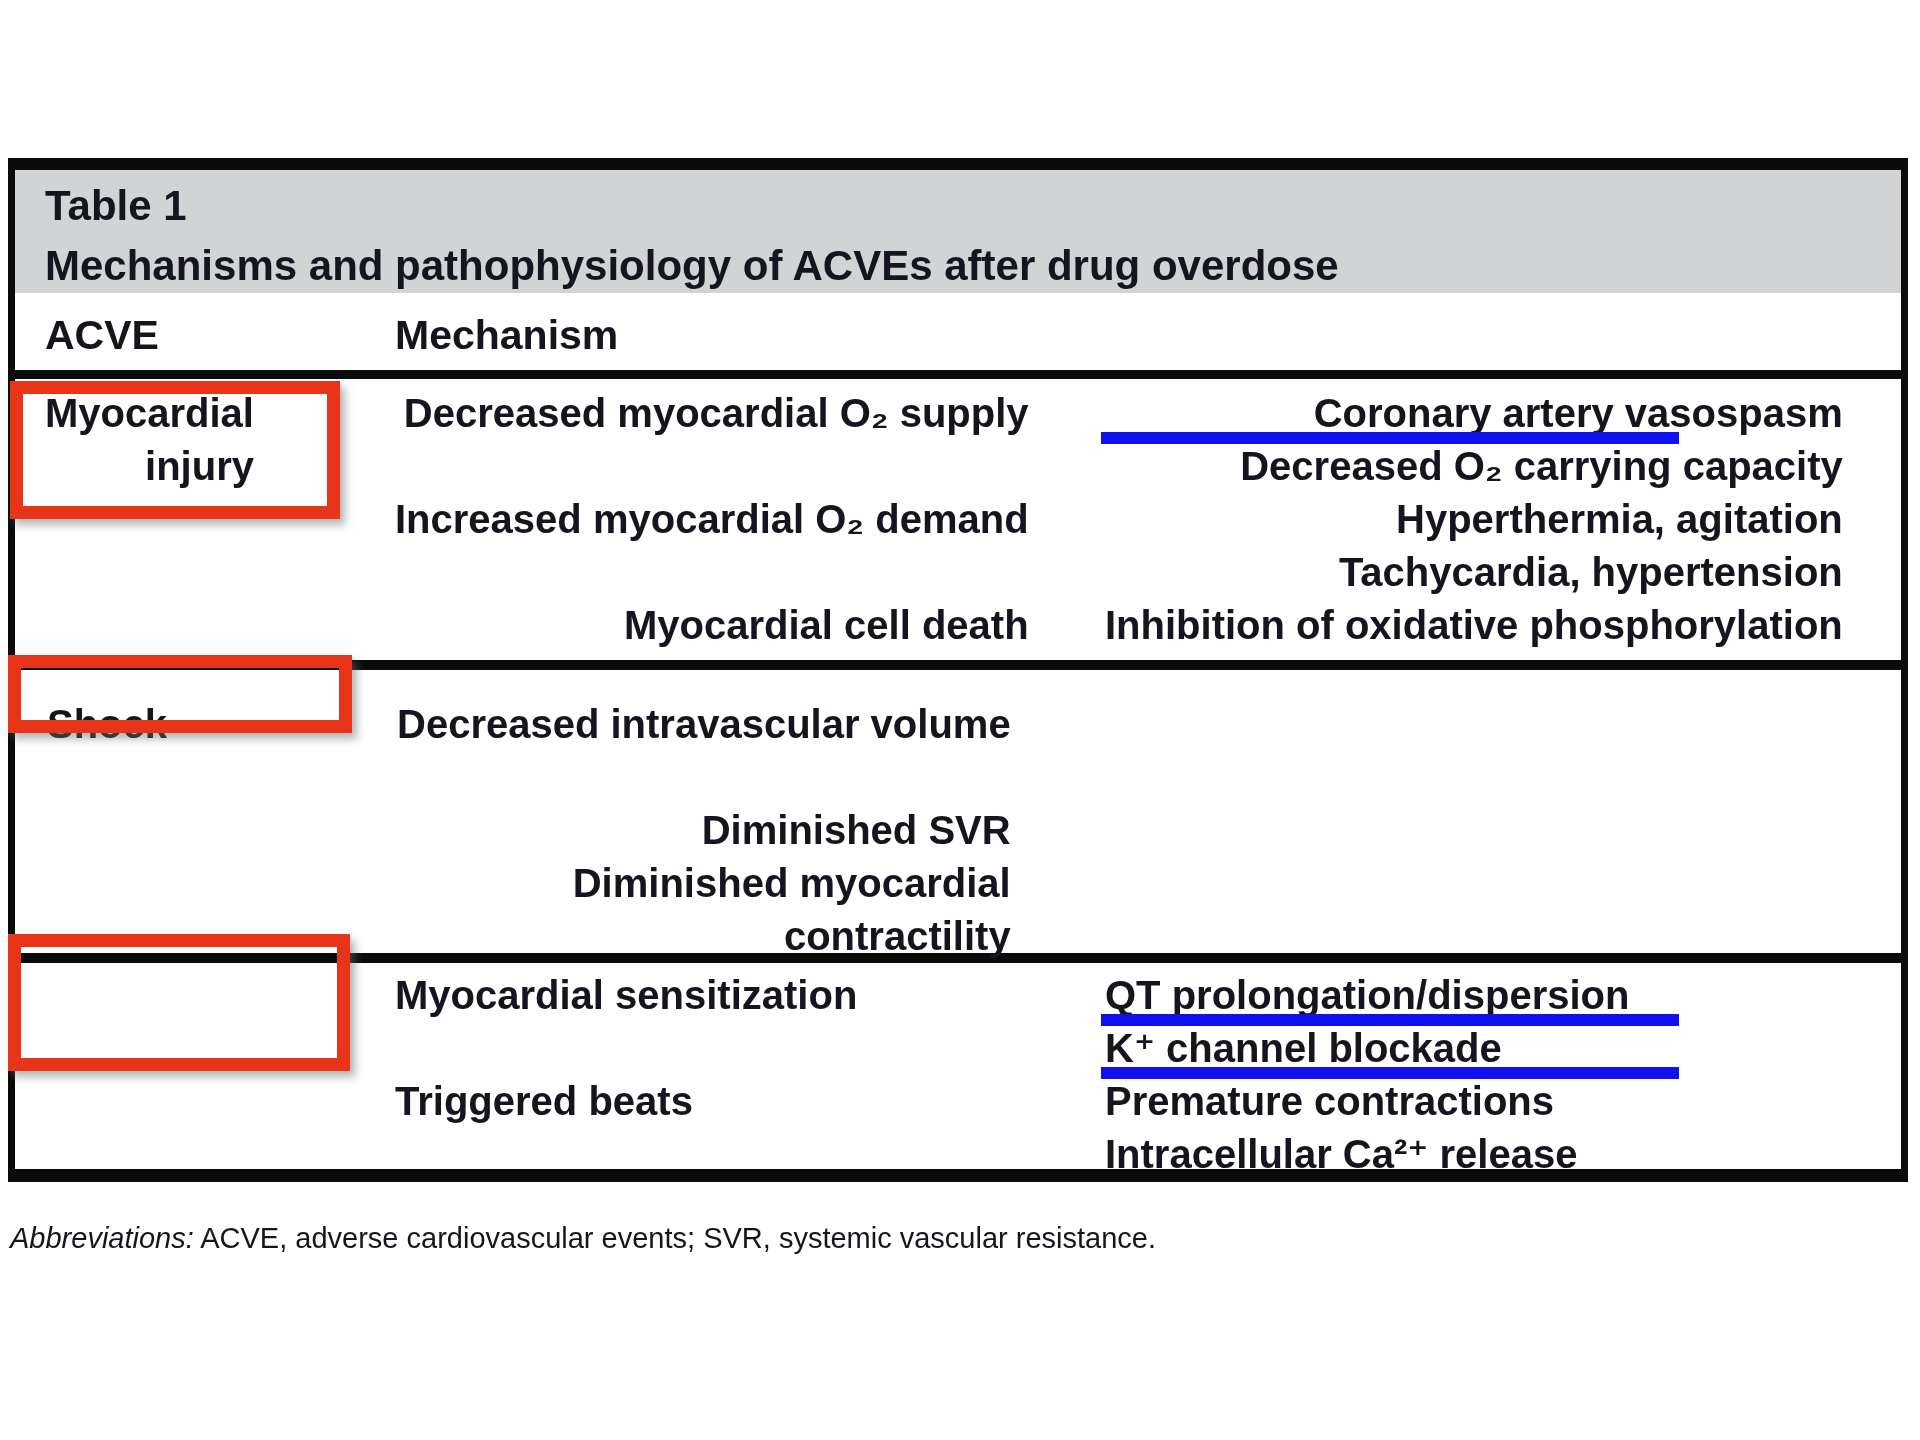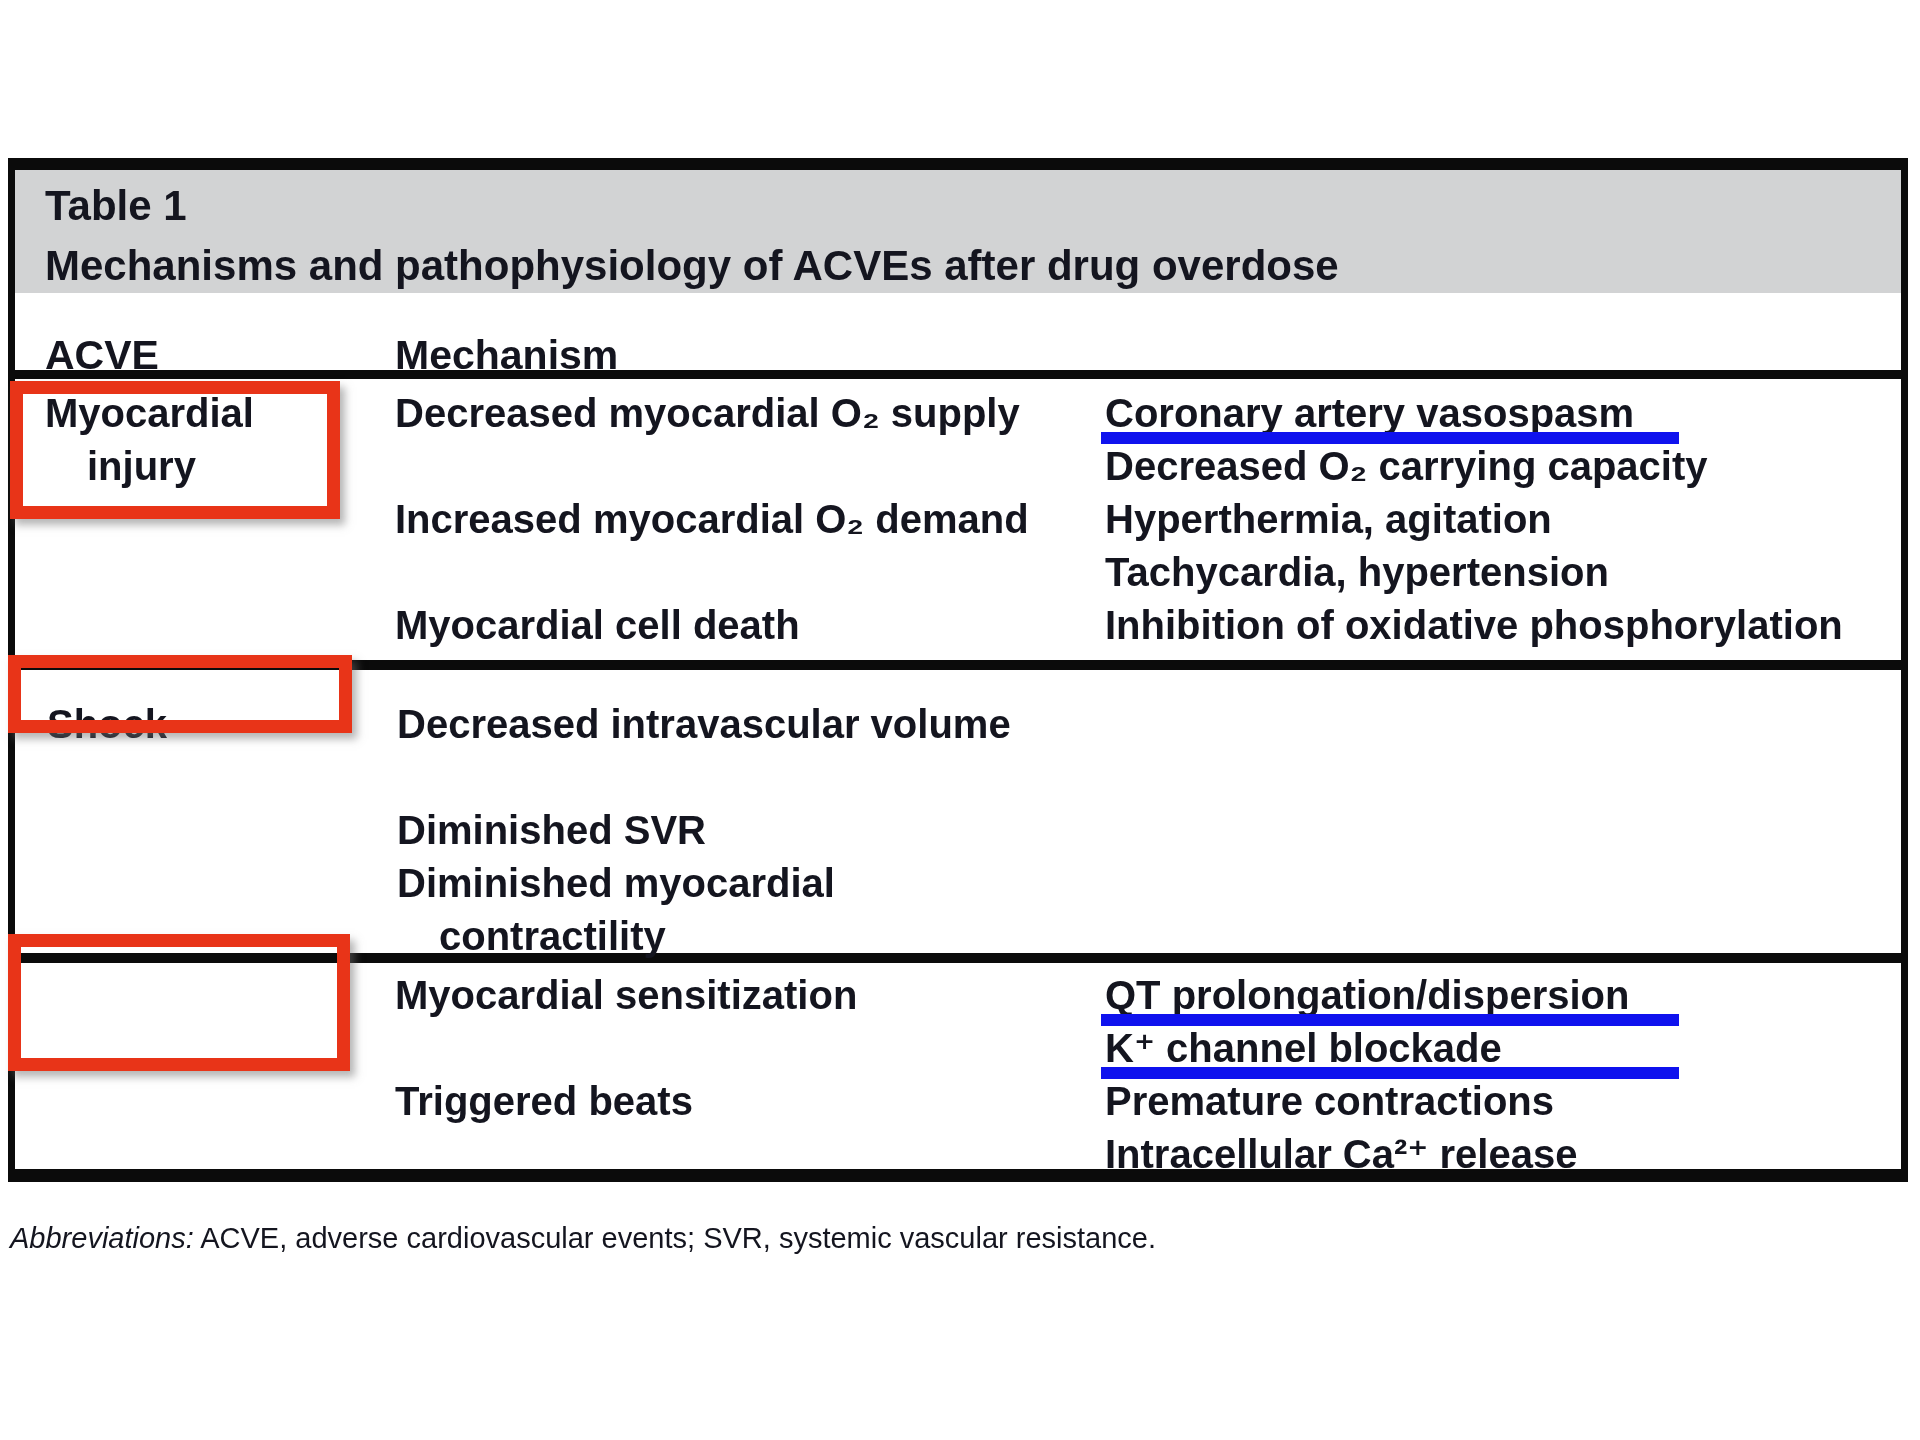--- a/index.html
+++ b/index.html
@@ -26,40 +26,40 @@
   .band{
     height:123px;background:var(--band);
     padding:6px 0 0 30px;box-sizing:border-box;
   }
   .band .t1, .band .t2{
     font-size:42px;font-weight:700;line-height:60px;white-space:nowrap;
   }
   
   .hdr{position:relative;height:77px;}
   .hdr span{
-    position:absolute;top:36px;height:53px;line-height:53px;
+    position:absolute;top:16px;height:53px;line-height:53px;
     font-size:41px;font-weight:700;white-space:nowrap;
   }
   .hdr .h1{left:30px;}
   .hdr .h2{left:380px;}
   .hdr .h3{left:1090px;}
   .rule{height:9px;background:var(--rule);}
   .divider{height:10px;background:var(--rule);}
   
   .section{position:relative;}
   .section .col{position:absolute;top:0;}
   .section{box-sizing:border-box;}
   .sec1{padding-top:8px;height:281px;}
   .sec2{padding-top:9px;height:283px;}
   .sec3{padding-top:6px;height:223px;}
   .col{white-space:nowrap;}
   .c1{left:30px;}
   .c2{left:380px;}
   .c3{left:1090px;}
-  .sec1 .col,.sec2 .col{margin-top:8px;}
+  .sec1 .col,.sec2 .col{margin-top:8px;text-align:right;}
   .sec1 .c1{margin-top:8px;}
   .line{
     position:relative;height:53px;line-height:53px;
     font-size:40px;font-weight:600;white-space:nowrap;
   }
   .indent{padding-left:42px;}
   .bar{
     position:absolute;left:-4px;top:45px;width:578px;height:12px;
     background:var(--blue);z-index:3;
   }

